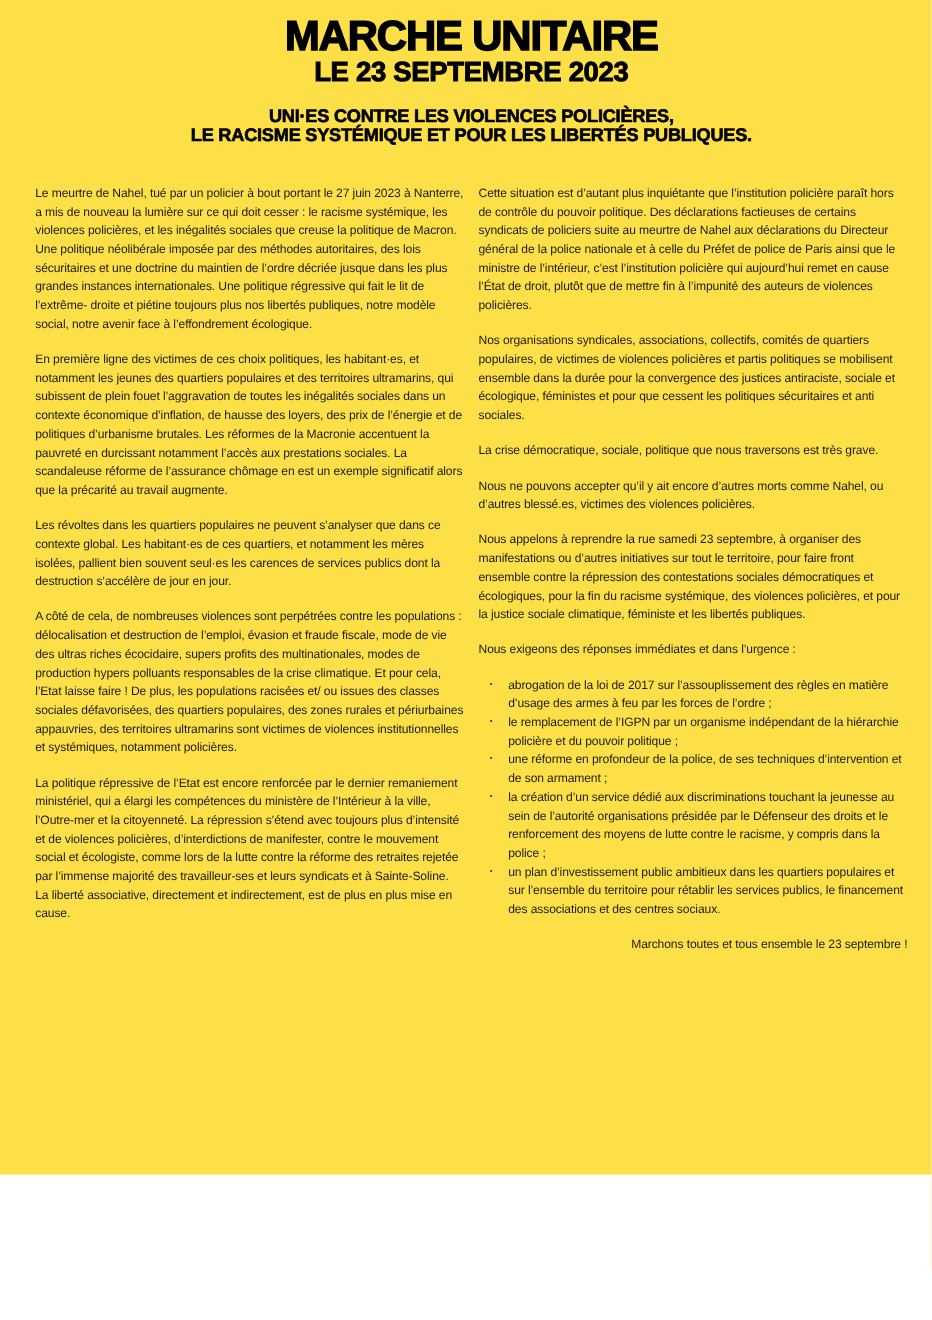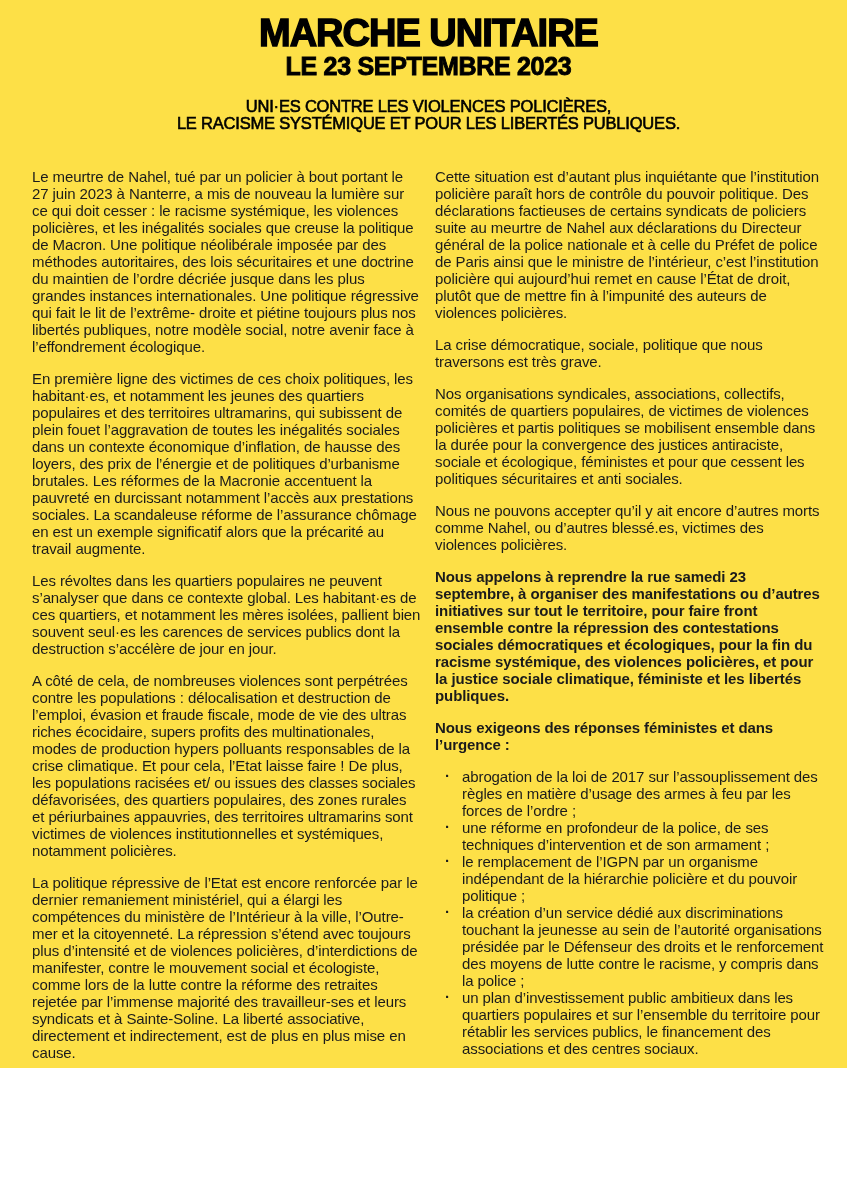--- a/index.html
+++ b/index.html
@@ -30,40 +30,40 @@
     line-height: 1.05;
     font-weight: bold;
     letter-spacing: -0.3px;
     -webkit-text-stroke: 0.9px #000000;
     text-transform: uppercase;
   }
   .subtitle {
     margin-top: 19px;
     font-size: 16.5px;
     line-height: 17px;
-    font-weight: normal;
+    font-weight: bold;
     letter-spacing: -0.2px;
     -webkit-text-stroke: 0.6px #000000;
     text-transform: uppercase;
   }
   .columns {
     display: flex;
     gap: 13px;
     margin-top: 36px;
   }
   .col {
     flex: 1 1 0;
-    font-size: 15px;
+    font-size: 11px;
     line-height: 17px;
     letter-spacing: -0.1px;
     text-align: left;
   }
   .col p { margin: 0 0 15px 0; }
   .col p:last-child { margin-bottom: 0; }
-  .bold { font-weight: bold; }
+  .bold { font-weight: normal; }
   ul.demands {
     list-style: none;
     margin: 0 0 15px 0;
     padding: 0;
   }
   ul.demands li {
     position: relative;
     padding-left: 27px;
     margin: 0;
   }
@@ -95,29 +95,29 @@
     <section class="col">
       <p>Le meurtre de Nahel, tué par un policier à bout portant le 27 juin 2023 à Nanterre, a mis de nouveau la lumière sur ce qui doit cesser : le racisme systémique, les violences policières, et les inégalités sociales que creuse la politique de Macron. Une politique néolibérale imposée par des méthodes autoritaires, des lois sécuritaires et une doctrine du maintien de l’ordre décriée jusque dans les plus grandes instances internationales. Une politique régressive qui fait le lit de l’extrême- droite et piétine toujours plus nos libertés publiques, notre modèle social, notre avenir face à l’effondrement écologique.</p>
       <p>En première ligne des victimes de ces choix politiques, les habitant·es, et notamment les jeunes des quartiers populaires et des territoires ultramarins, qui subissent de plein fouet l’aggravation de toutes les inégalités sociales dans un contexte économique d’inflation, de hausse des loyers, des prix de l’énergie et de politiques d’urbanisme brutales. Les réformes de la Macronie accentuent la pauvreté en durcissant notamment l’accès aux prestations sociales. La scandaleuse réforme de l’assurance chômage en est un exemple significatif alors que la précarité au travail augmente.</p>
       <p>Les révoltes dans les quartiers populaires ne peuvent s’analyser que dans ce contexte global. Les habitant·es de ces quartiers, et notamment les mères isolées, pallient bien souvent seul·es les carences de services publics dont la destruction s’accélère de jour en jour.</p>
       <p>A côté de cela, de nombreuses violences sont perpétrées contre les populations : délocalisation et destruction de l’emploi, évasion et fraude fiscale, mode de vie des ultras riches écocidaire, supers profits des multinationales, modes de production hypers polluants responsables de la crise climatique. Et pour cela, l’Etat laisse faire ! De plus, les populations racisées et/ ou issues des classes sociales défavorisées, des quartiers populaires, des zones rurales et périurbaines appauvries, des territoires ultramarins sont victimes de violences institutionnelles et systémiques, notamment policières.</p>
       <p>La politique répressive de l’Etat est encore renforcée par le dernier remaniement ministériel, qui a élargi les compétences du ministère de l’Intérieur à la ville, l’Outre-mer et la citoyenneté. La répression s’étend avec toujours plus d’intensité et de violences policières, d’interdictions de manifester, contre le mouvement social et écologiste, comme lors de la lutte contre la réforme des retraites rejetée par l’immense majorité des travailleur-ses et leurs syndicats et à Sainte-Soline. La liberté associative, directement et indirectement, est de plus en plus mise en cause.</p>
     </section>
 
     <section class="col">
       <p>Cette situation est d’autant plus inquiétante que l’institution policière paraît hors de contrôle du pouvoir politique. Des déclarations factieuses de certains syndicats de policiers suite au meurtre de Nahel aux déclarations du Directeur général de la police nationale et à celle du Préfet de police de Paris ainsi que le ministre de l’intérieur, c’est l’institution policière qui aujourd’hui remet en cause l’État de droit, plutôt que de mettre fin à l’impunité des auteurs de violences policières.</p>
+      <p>Nos organisations syndicales, associations, collectifs, comités de quartiers populaires, de victimes de violences policières et partis politiques se mobilisent ensemble dans la durée pour la convergence des justices antiraciste, sociale et écologique, féministes et pour que cessent les politiques sécuritaires et anti sociales.</p>
       <p>La crise démocratique, sociale, politique que nous traversons est très grave.</p>
-      <p>Nos organisations syndicales, associations, collectifs, comités de quartiers populaires, de victimes de violences policières et partis politiques se mobilisent ensemble dans la durée pour la convergence des justices antiraciste, sociale et écologique, féministes et pour que cessent les politiques sécuritaires et anti sociales.</p>
       <p>Nous ne pouvons accepter qu’il y ait encore d’autres morts comme Nahel, ou d’autres blessé.es, victimes des violences policières.</p>
       <p class="bold">Nous appelons à reprendre la rue samedi 23 septembre, à organiser des manifestations ou d’autres initiatives sur tout le territoire, pour faire front ensemble contre la répression des contestations sociales démocratiques et écologiques, pour la fin du racisme systémique, des violences policières, et pour la justice sociale climatique, féministe et les libertés publiques.</p>
-      <p class="bold">Nous exigeons des réponses féministes et dans l’urgence :</p>
+      <p class="bold">Nous exigeons des réponses immédiates et dans l’urgence :</p>
       <ul class="demands">
         <li>abrogation de la loi de 2017 sur l’assouplissement des règles en matière d’usage des armes à feu par les forces de l’ordre ;</li>
+        <li>le remplacement de l’IGPN par un organisme indépendant de la hiérarchie policière et du pouvoir politique ;</li>
         <li>une réforme en profondeur de la police, de ses techniques d’intervention et de son armament ;</li>
-        <li>le remplacement de l’IGPN par un organisme indépendant de la hiérarchie policière et du pouvoir politique ;</li>
         <li>la création d’un service dédié aux discriminations touchant la jeunesse au sein de l’autorité organisations présidée par le Défenseur des droits et le renforcement des moyens de lutte contre le racisme, y compris dans la police ;</li>
         <li>un plan d’investissement public ambitieux dans les quartiers populaires et sur l’ensemble du territoire pour rétablir les services publics, le financement des associations et des centres sociaux.</li>
       </ul>
       <p class="bold closing">Marchons toutes et tous ensemble le 23 septembre !</p>
     </section>
 
   </main>
 
 </div>
 

